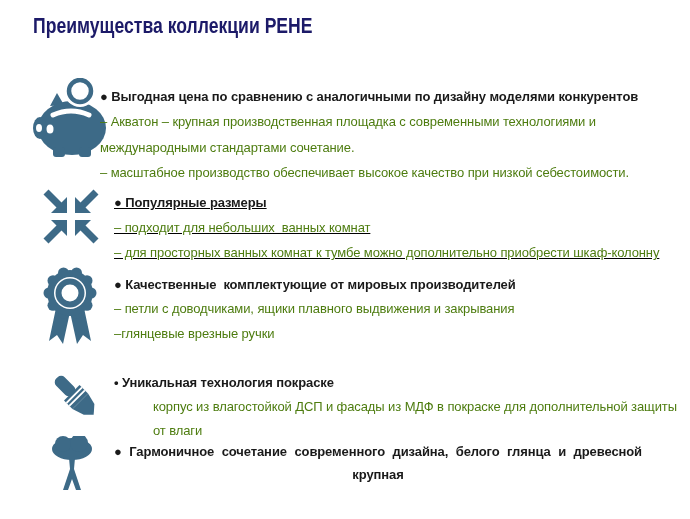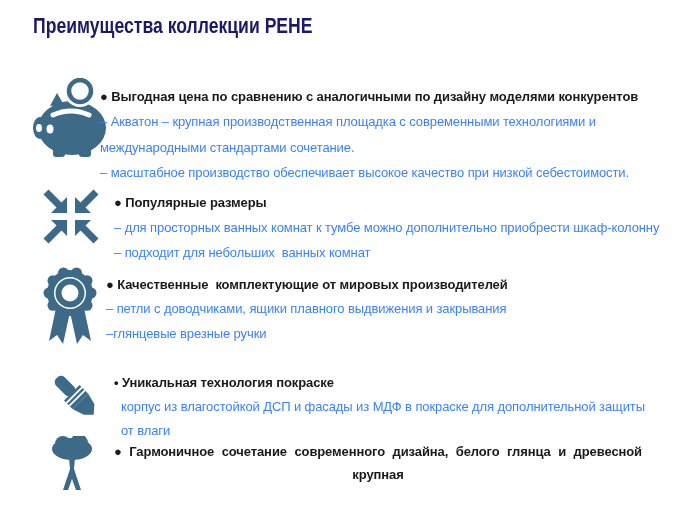--- a/index.html
+++ b/index.html
@@ -9,28 +9,28 @@
   }
   .page-title{
     position:absolute;left:33px;top:13px;
     font-size:22px;font-weight:bold;color:#1c1a68;
     transform:scaleX(0.8);transform-origin:left top;white-space:pre;
   }
   .icon-box{position:absolute;}
   .icon-box svg{display:block;width:100%;height:100%;}
   .tb{position:absolute;}
   .line{
-    white-space:pre;font-size:13px;color:#3b82f6;letter-spacing:-0.1px;
+    white-space:pre;font-size:13px;color:#4d7c0f;letter-spacing:-0.1px;
   }
   .heading{font-weight:bold;color:#1a1a1a;}
-  .indent{padding-left:7px;}
+  .indent{padding-left:7px;margin-left:32px;}
   .wide{word-spacing:4px;}
   .tb1{left:100px;top:84px;line-height:25.4px;}
-  .tb2{left:114px;top:190px;line-height:25.2px;}
-  .tb3{left:106px;top:273px;line-height:24.4px;}
+  .tb2{left:114px;top:190px;line-height:25.2px;text-decoration:underline;}
+  .tb3{left:114px;top:273px;line-height:24.4px;}
   .tb4{left:114px;top:371px;line-height:24px;}
   .tb5{left:114px;top:441px;line-height:22.5px;text-align:center;}
   .ic{fill:#3d6a87;}
   .ic-stroke{stroke:#3d6a87;fill:none;}
 </style>
 </head>
 <body>
 
 <div class="slide">
 
@@ -72,22 +72,22 @@
         <polygon class="ic" points="24,8 24,24 8,24"></polygon>
       </g>
       <g transform="translate(56,55) scale(-1,-1)">
         <path class="ic-stroke" d="M3 3 L17 17" stroke-width="7"></path>
         <polygon class="ic" points="24,8 24,24 8,24"></polygon>
       </g>
     </svg>
   </div>
   <div class="tb tb2">
     <div class="line heading">● Популярные размеры</div>
+    <div class="line">– подходит для небольших  ванных комнат</div>
     <div class="line">– для просторных ванных комнат к тумбе можно дополнительно приобрести шкаф-колонну</div>
-    <div class="line">– подходит для небольших  ванных комнат</div>
   </div>
 
   <div class="icon-box" style="left:42px;top:266px;width:56px;height:82px">
     <svg viewBox="0 0 56 82" xmlns="http://www.w3.org/2000/svg">
       <polygon class="ic" points="14,42 28,46 21,78 15,69 7,75"></polygon>
       <polygon class="ic" points="42,42 28,46 35,78 41,69 49,75"></polygon>
       <g class="ic">
         <circle cx="49" cy="27" r="5.5"></circle>
           <circle cx="45" cy="39.3" r="5.5"></circle>
         <circle cx="34.5" cy="47" r="5.5"></circle>

